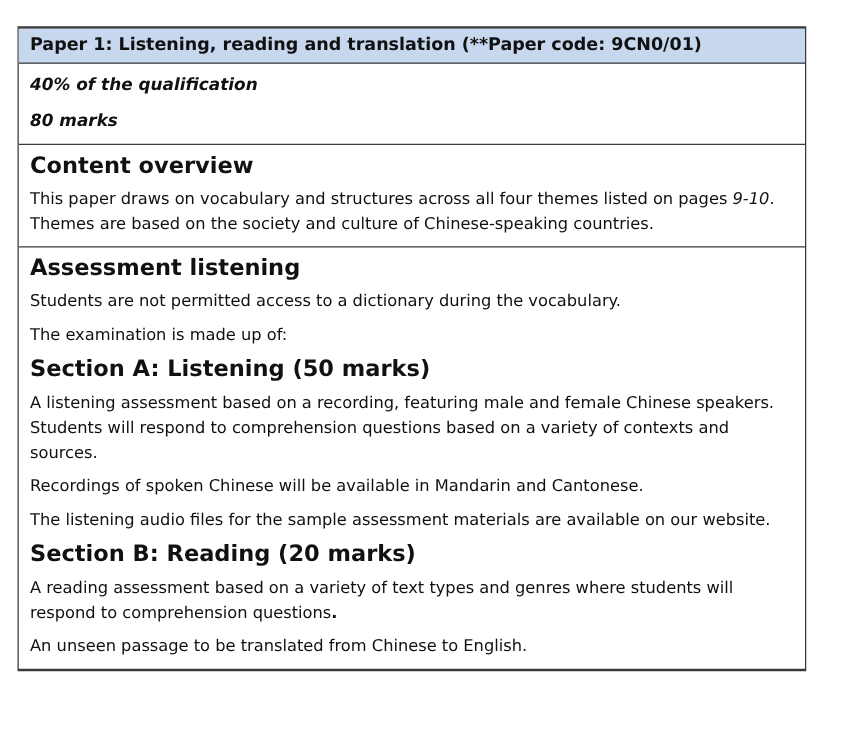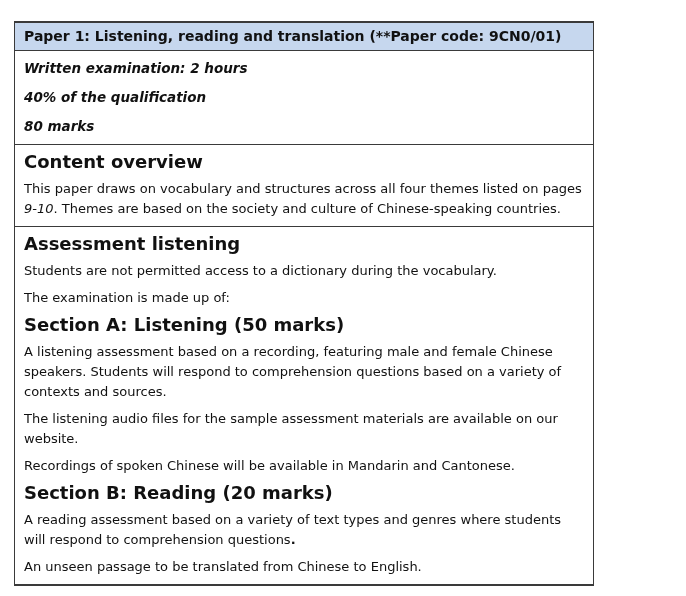--- a/index.html
+++ b/index.html
@@ -14,21 +14,21 @@
     padding: 0;
     background: var(--page-bg);
     width: 686px;
     height: 596px;
     overflow: hidden;
     font-family: "DejaVu Sans", "Liberation Sans", sans-serif;
     color: var(--text);
   }
   .paper-table {
     margin: 21px 14px 0 14px;
-    width: 580px;
+    width: 631px;
     border: 1px solid var(--border);
     border-top-width: 2px;
     border-bottom-width: 2px;
     background: #ffffff;
   }
   .row {
     padding: 7px 9px 6px 9px;
     border-bottom: 1px solid var(--border);
   }
   .row:last-child { border-bottom: none; }
@@ -62,39 +62,38 @@
 </head>
 <body>
 
 <div class="paper-table">
 
   <div class="row header">
     <span>Paper 1: Listening, reading and translation (**Paper code: 9CN0/01)</span>
   </div>
 
   <div class="row meta-row">
-    <p>Written examination: 2 hours</p>
     <p>40% of the qualification</p>
     <p>80 marks</p>
   </div>
 
   <div class="row">
     <p class="section-heading">Content overview</p>
     <p><span>This paper draws on vocabulary and structures across all four themes listed on pages </span><span class="italic">9-10</span><span>. Themes are based on the society and culture of Chinese-speaking countries.</span></p>
   </div>
 
   <div class="row">
     <p class="section-heading">Assessment listening</p>
     <p>Students are not permitted access to a dictionary during the vocabulary.</p>
     <p>The examination is made up of:</p>
 
     <p class="section-heading">Section A: Listening (50 marks)</p>
     <p>A listening assessment based on a recording, featuring male and female Chinese speakers. Students will respond to comprehension questions based on a variety of contexts and sources.</p>
+    <p>Recordings of spoken Chinese will be available in Mandarin and Cantonese.</p>
     <p>The listening audio files for the sample assessment materials are available on our website.</p>
-    <p>Recordings of spoken Chinese will be available in Mandarin and Cantonese.</p>
 
     <p class="section-heading">Section B: Reading (20 marks)</p>
     <p><span>A reading assessment based on a variety of text types and genres where students will respond to comprehension questions</span><span class="bold">.</span></p>
 
     <p>An unseen passage to be translated from Chinese to English.</p>
   </div>
 
 </div>
 
 </body></html>

